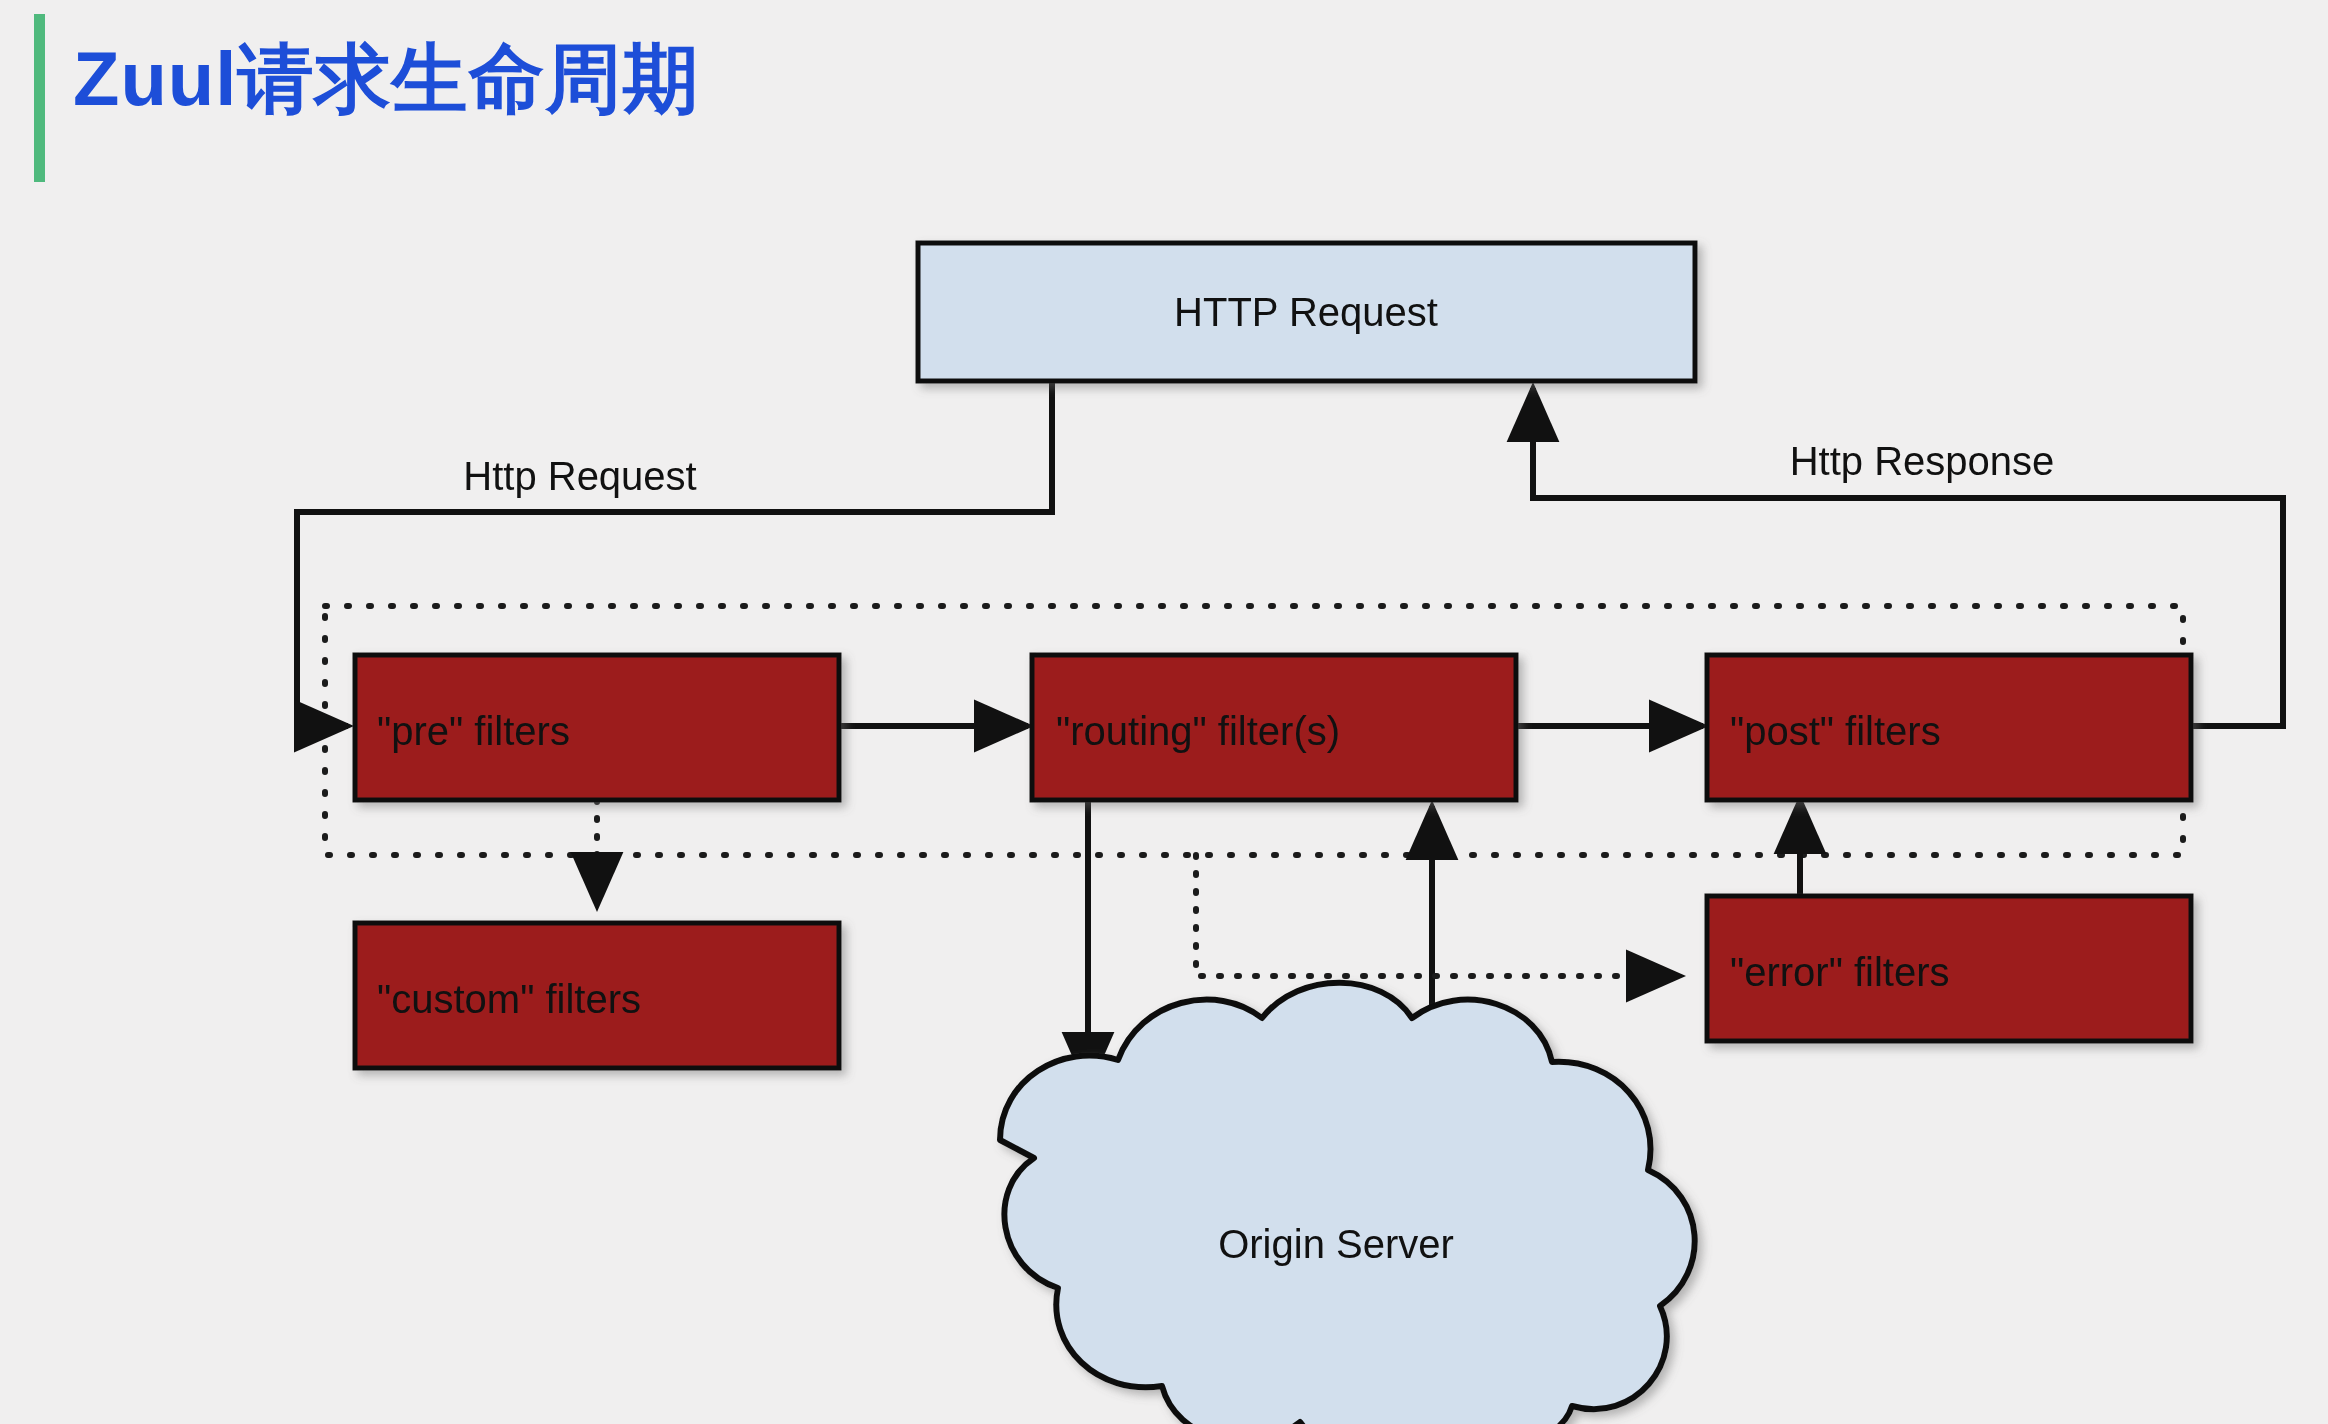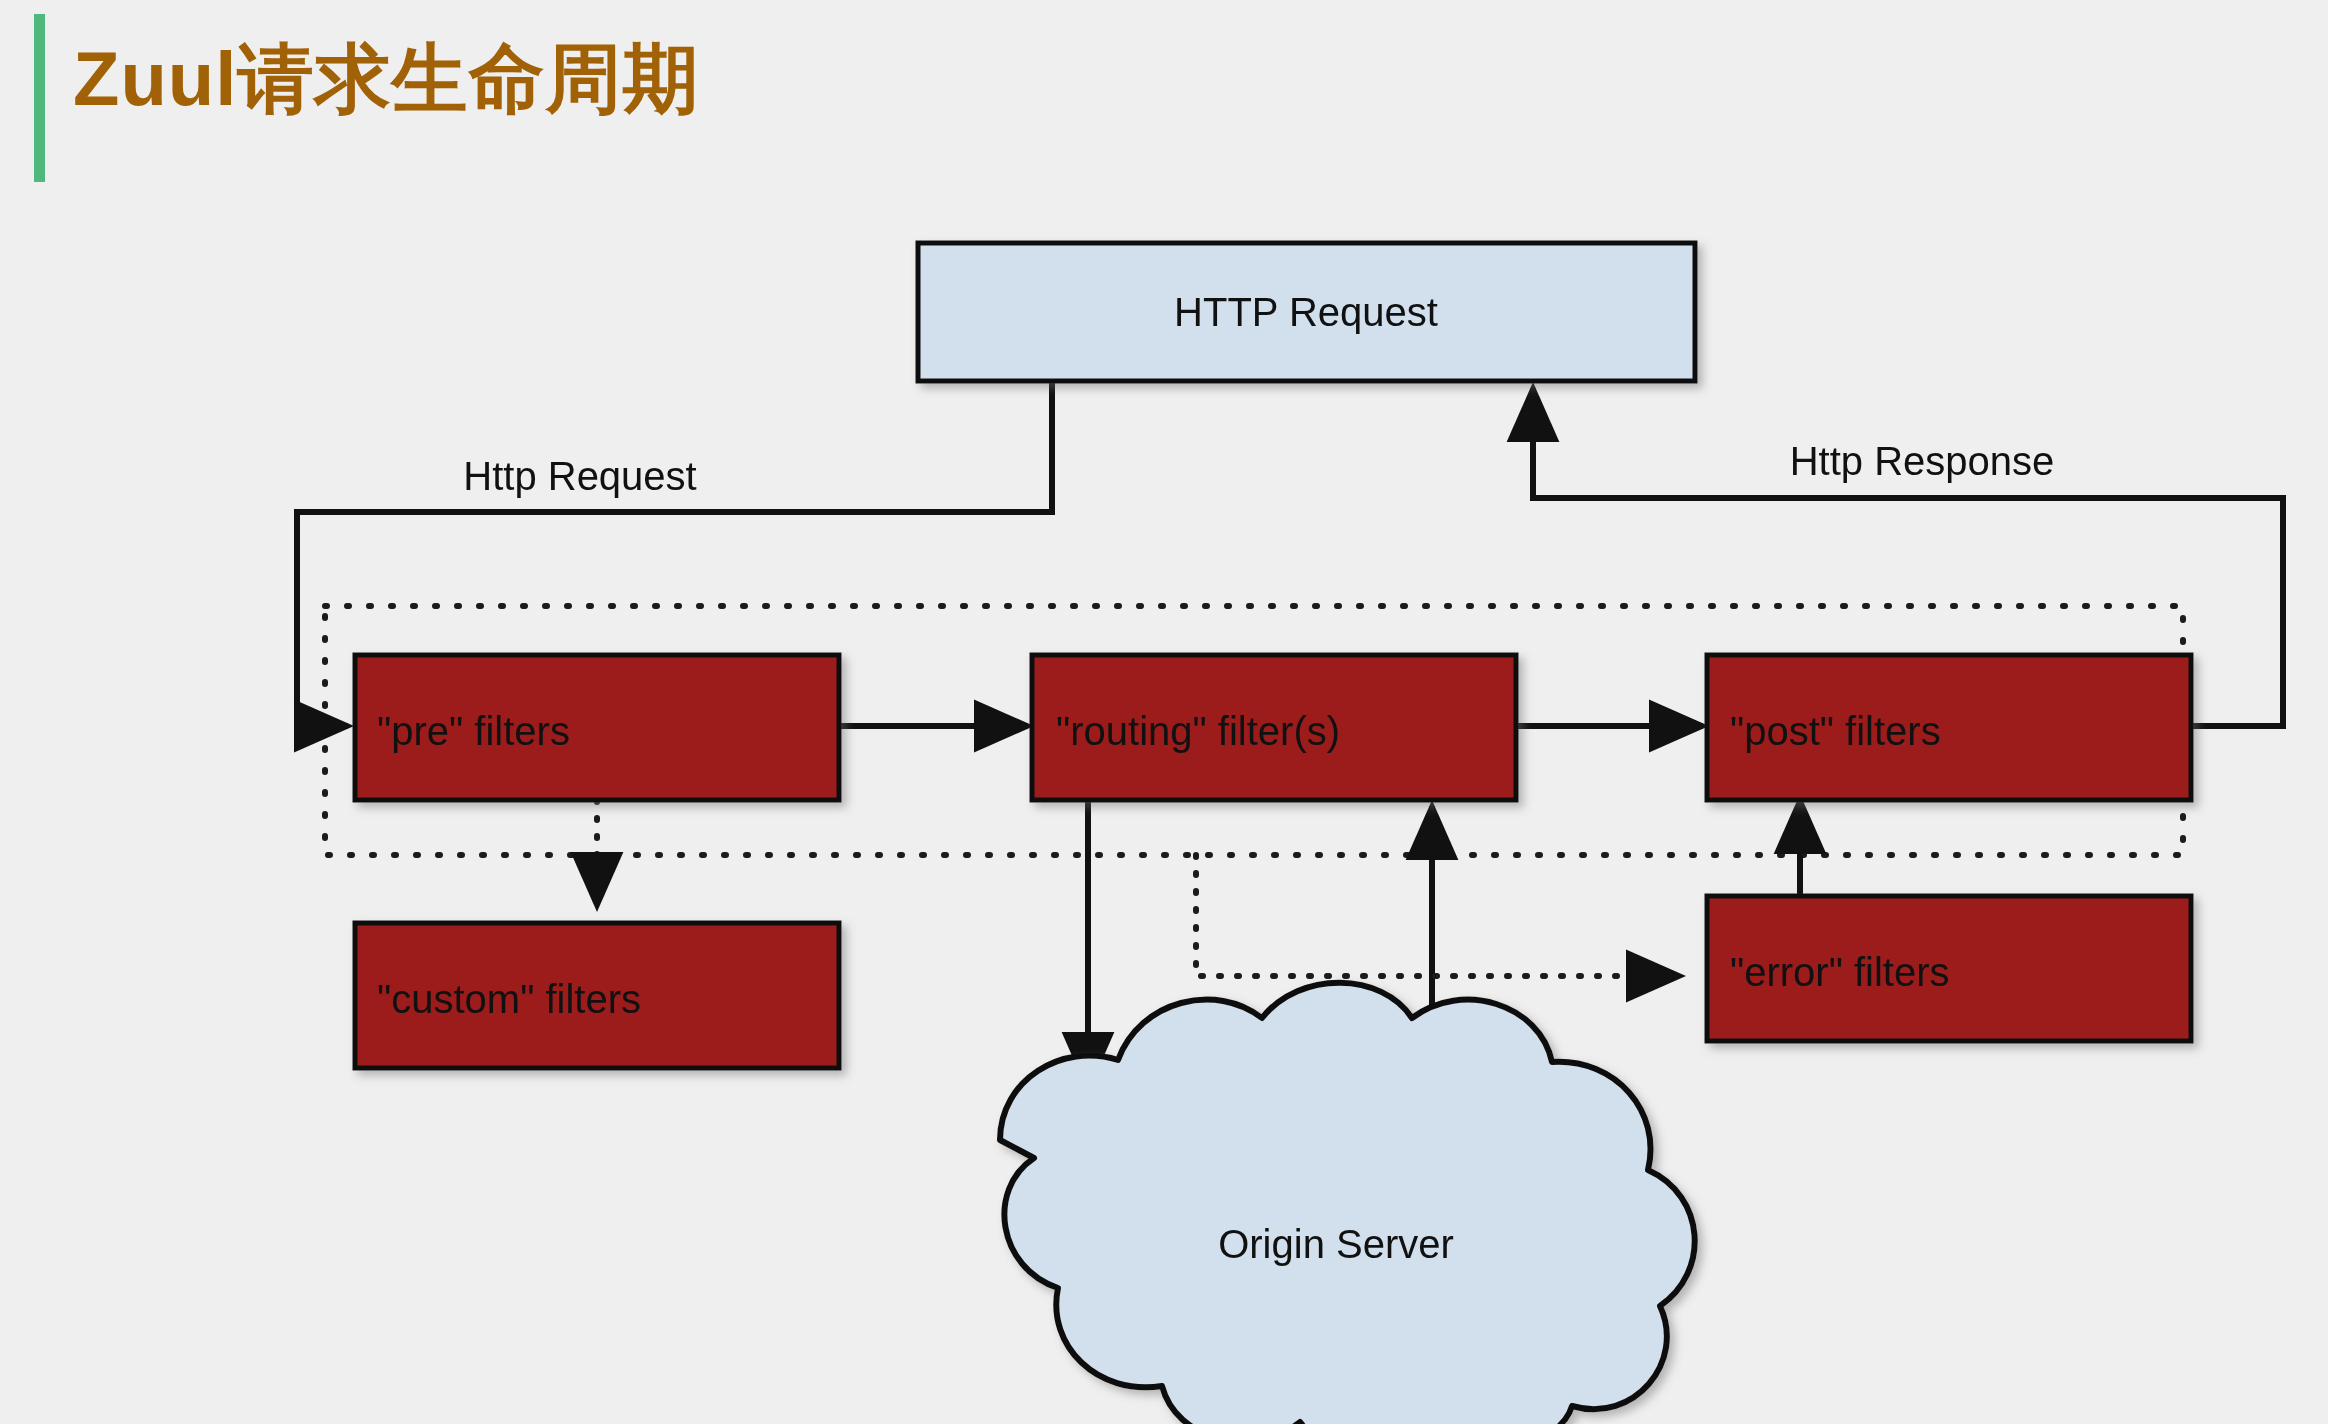--- a/index.html
+++ b/index.html
@@ -27,21 +27,21 @@
     align-items: stretch;
     height: 168px;
   }
   .title-bar {
     width: 11px;
     background: #4fb97d;
     margin-right: 28px;
     flex: 0 0 auto;
   }
   .title-text {
-    color: #a16207;
+    color: #1d4ed8;
     font-size: 76px;
     font-weight: bold;
     line-height: 130px;
     letter-spacing: 1px;
     font-family: "Liberation Sans", sans-serif;
     white-space: nowrap;
   }
   .diagram {
     position: absolute;
     left: 0;

